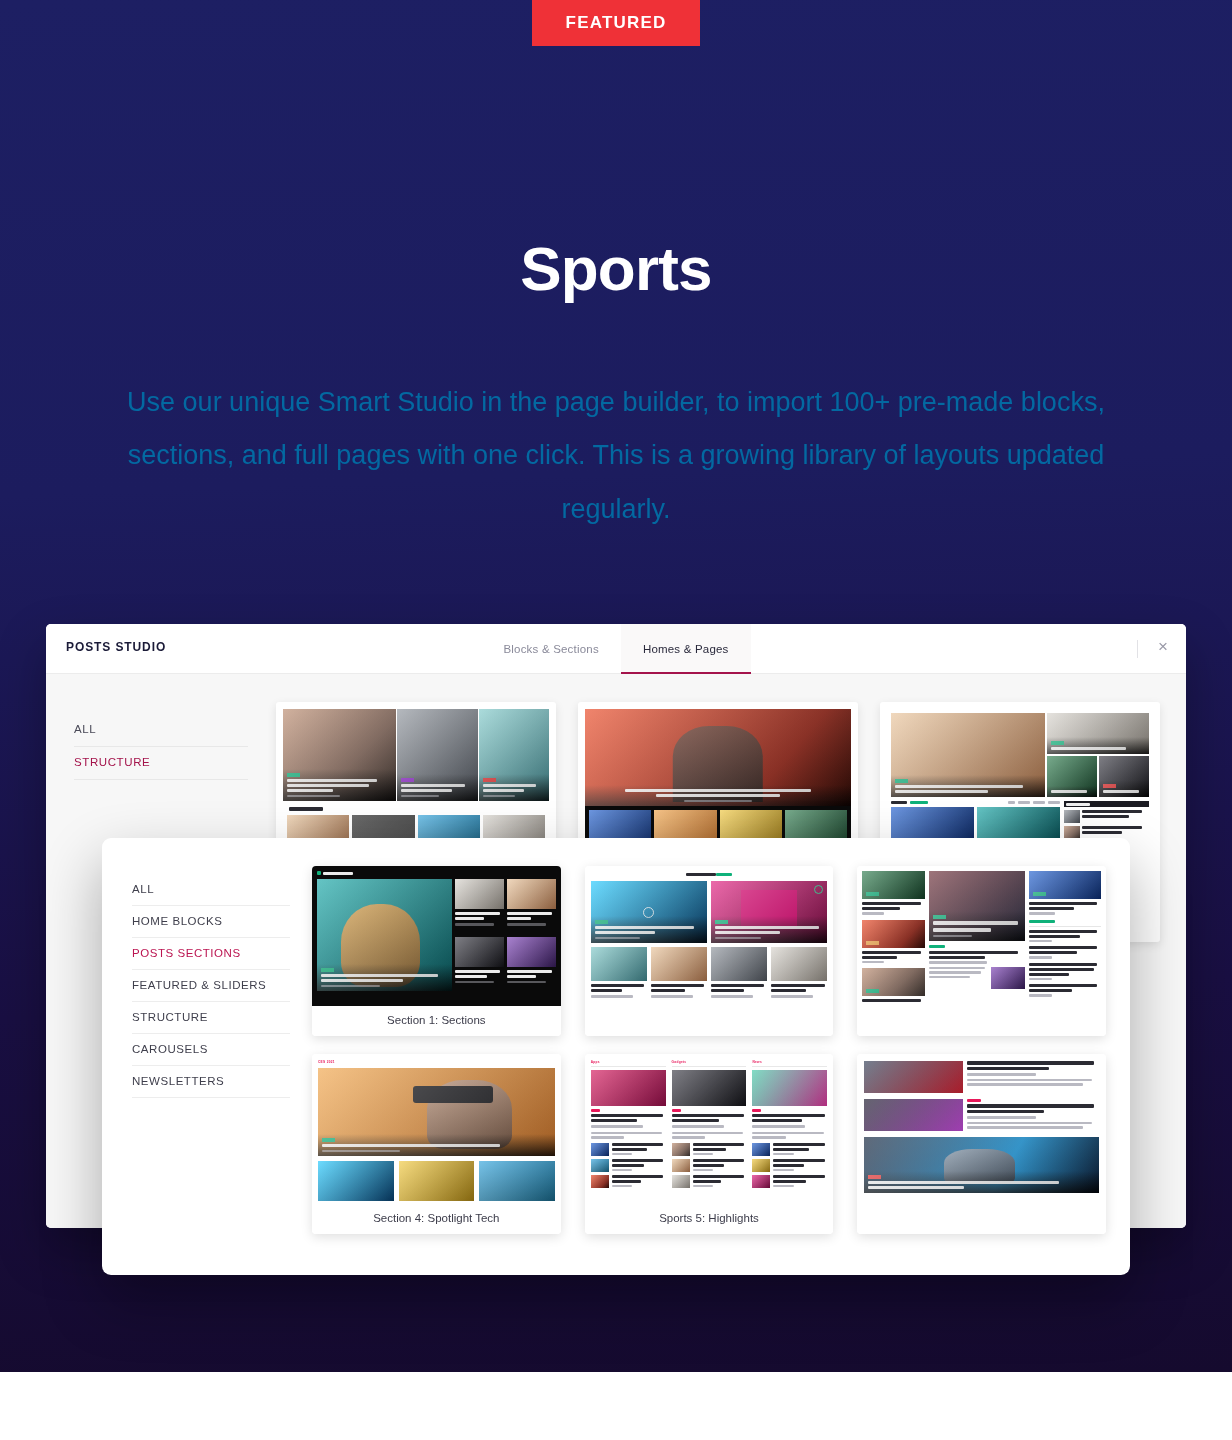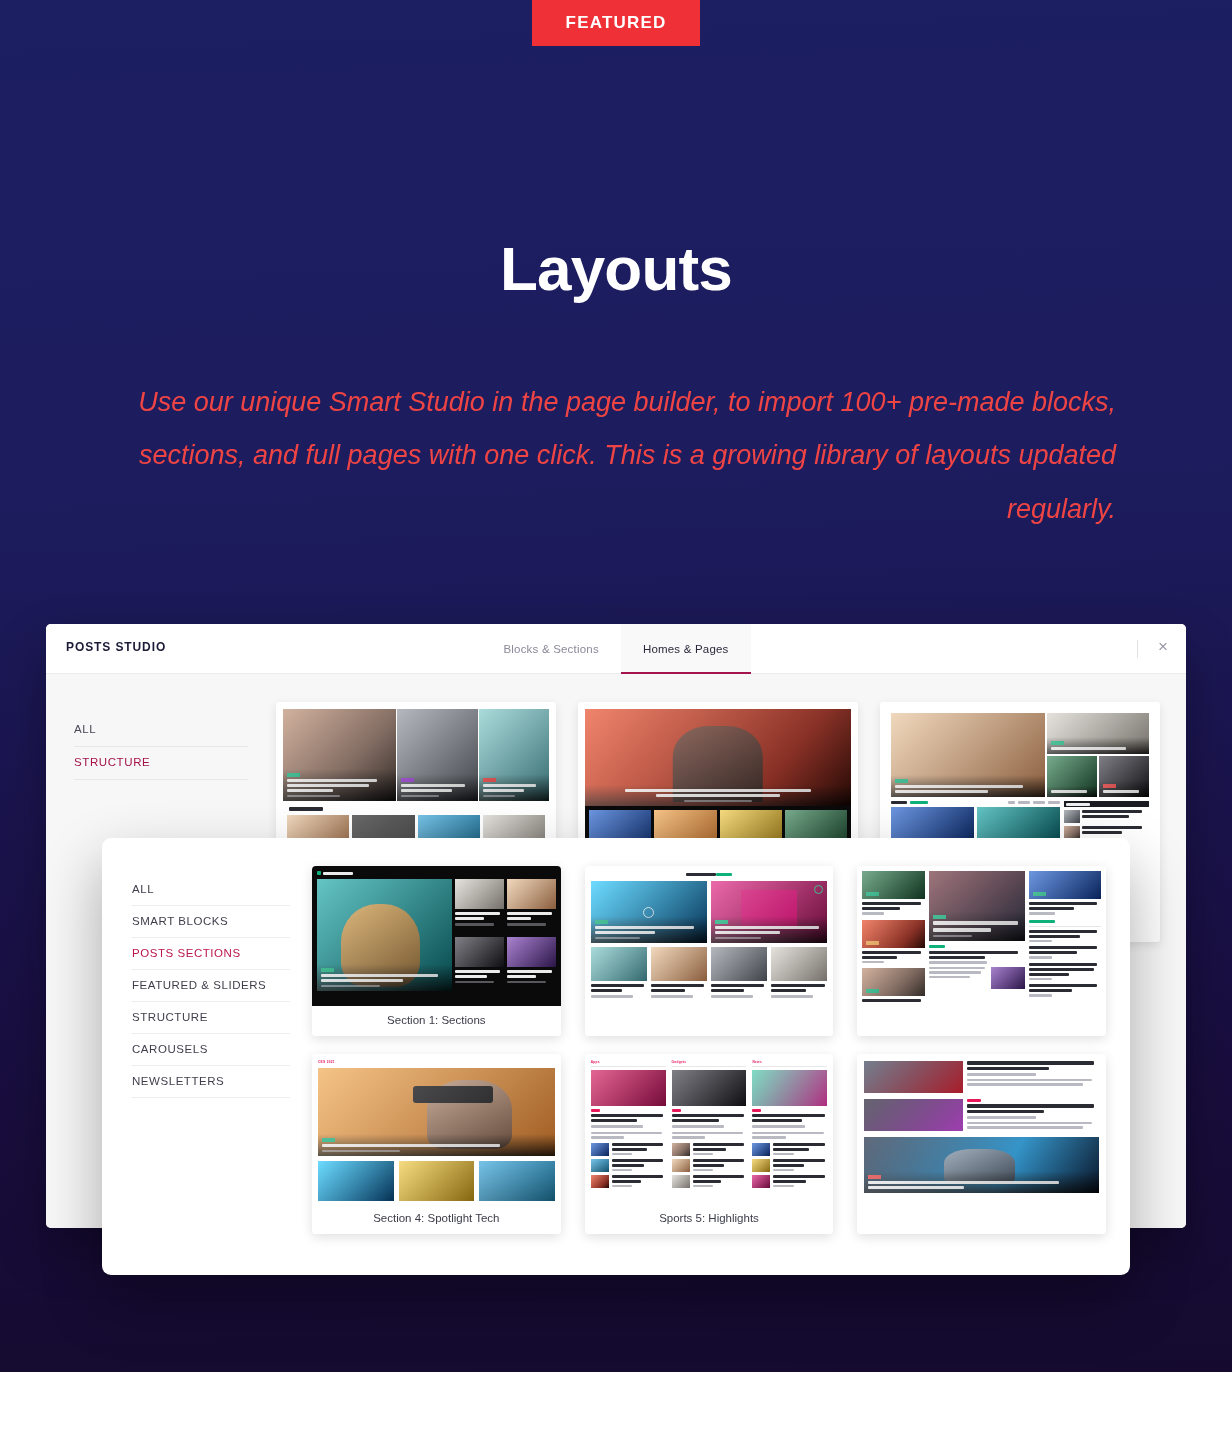--- a/index.html
+++ b/index.html
@@ -24,22 +24,22 @@
     letter-spacing:1.2px; padding:14px 34px 15px; line-height:1;
   }
 
   
   .headline{
     position:absolute; top:146px; left:0; width:1232px; text-align:center;
     color:#ffffff; font-size:62px; line-height:1.32; font-weight:bold;
     letter-spacing:-0.8px;
   }
   .subtitle{
-    position:absolute; top:376px; left:116px; width:1000px; text-align:right;
-    color:#ef4444; font-size:27px; line-height:1.98; font-weight:normal;font-style:italic;
+    position:absolute; top:376px; left:116px; width:1000px; text-align:center;
+    color:#0369a1; font-size:27px; line-height:1.98; font-weight:normal;
   }
 
   
   .modal-back{
     position:absolute; left:46px; top:624px; width:1140px; height:604px;
     background:#ffffff; border-radius:5px;
     box-shadow: 0 22px 50px rgba(0,0,0,.30);
     overflow:hidden;
   }
   .mb-header{
@@ -157,21 +157,21 @@
 
 <div class="page">
   <div class="hero-bg"></div>
 
   <div class="badge-wrap">
     <div class="badge">FEATURED</div>
   </div>
 
   <h1 class="headline">
     <br>
-    <span>Layouts</span>
+    <span>Sports</span>
   </h1>
 
   <p class="subtitle">Use our unique Smart Studio in the page builder, to import 100+ pre-made blocks, sections, and full pages with one click. This is a growing library of layouts updated regularly.</p>
 
   <div class="modal-back">
     <div class="mb-header">
       <div class="mb-logo">POSTS STUDIO</div>
       <div class="mb-tabs">
         <div class="mb-tab">Blocks &amp; Sections</div>
         <div class="mb-tab active">Homes &amp; Pages</div>
@@ -325,21 +325,21 @@
           </div>
         </div>
 
       </div>
     </div>
   </div>
 
   <div class="modal-front">
     <div class="mf-side">
       <div class="mf-side-item">ALL</div>
-      <div class="mf-side-item">SMART BLOCKS</div>
+      <div class="mf-side-item">HOME BLOCKS</div>
       <div class="mf-side-item active">POSTS SECTIONS</div>
       <div class="mf-side-item">FEATURED &amp; SLIDERS</div>
       <div class="mf-side-item">STRUCTURE</div>
       <div class="mf-side-item">CAROUSELS</div>
       <div class="mf-side-item">NEWSLETTERS</div>
     </div>
 
     <div class="mf-grid">
 
       <div class="mf-card">

